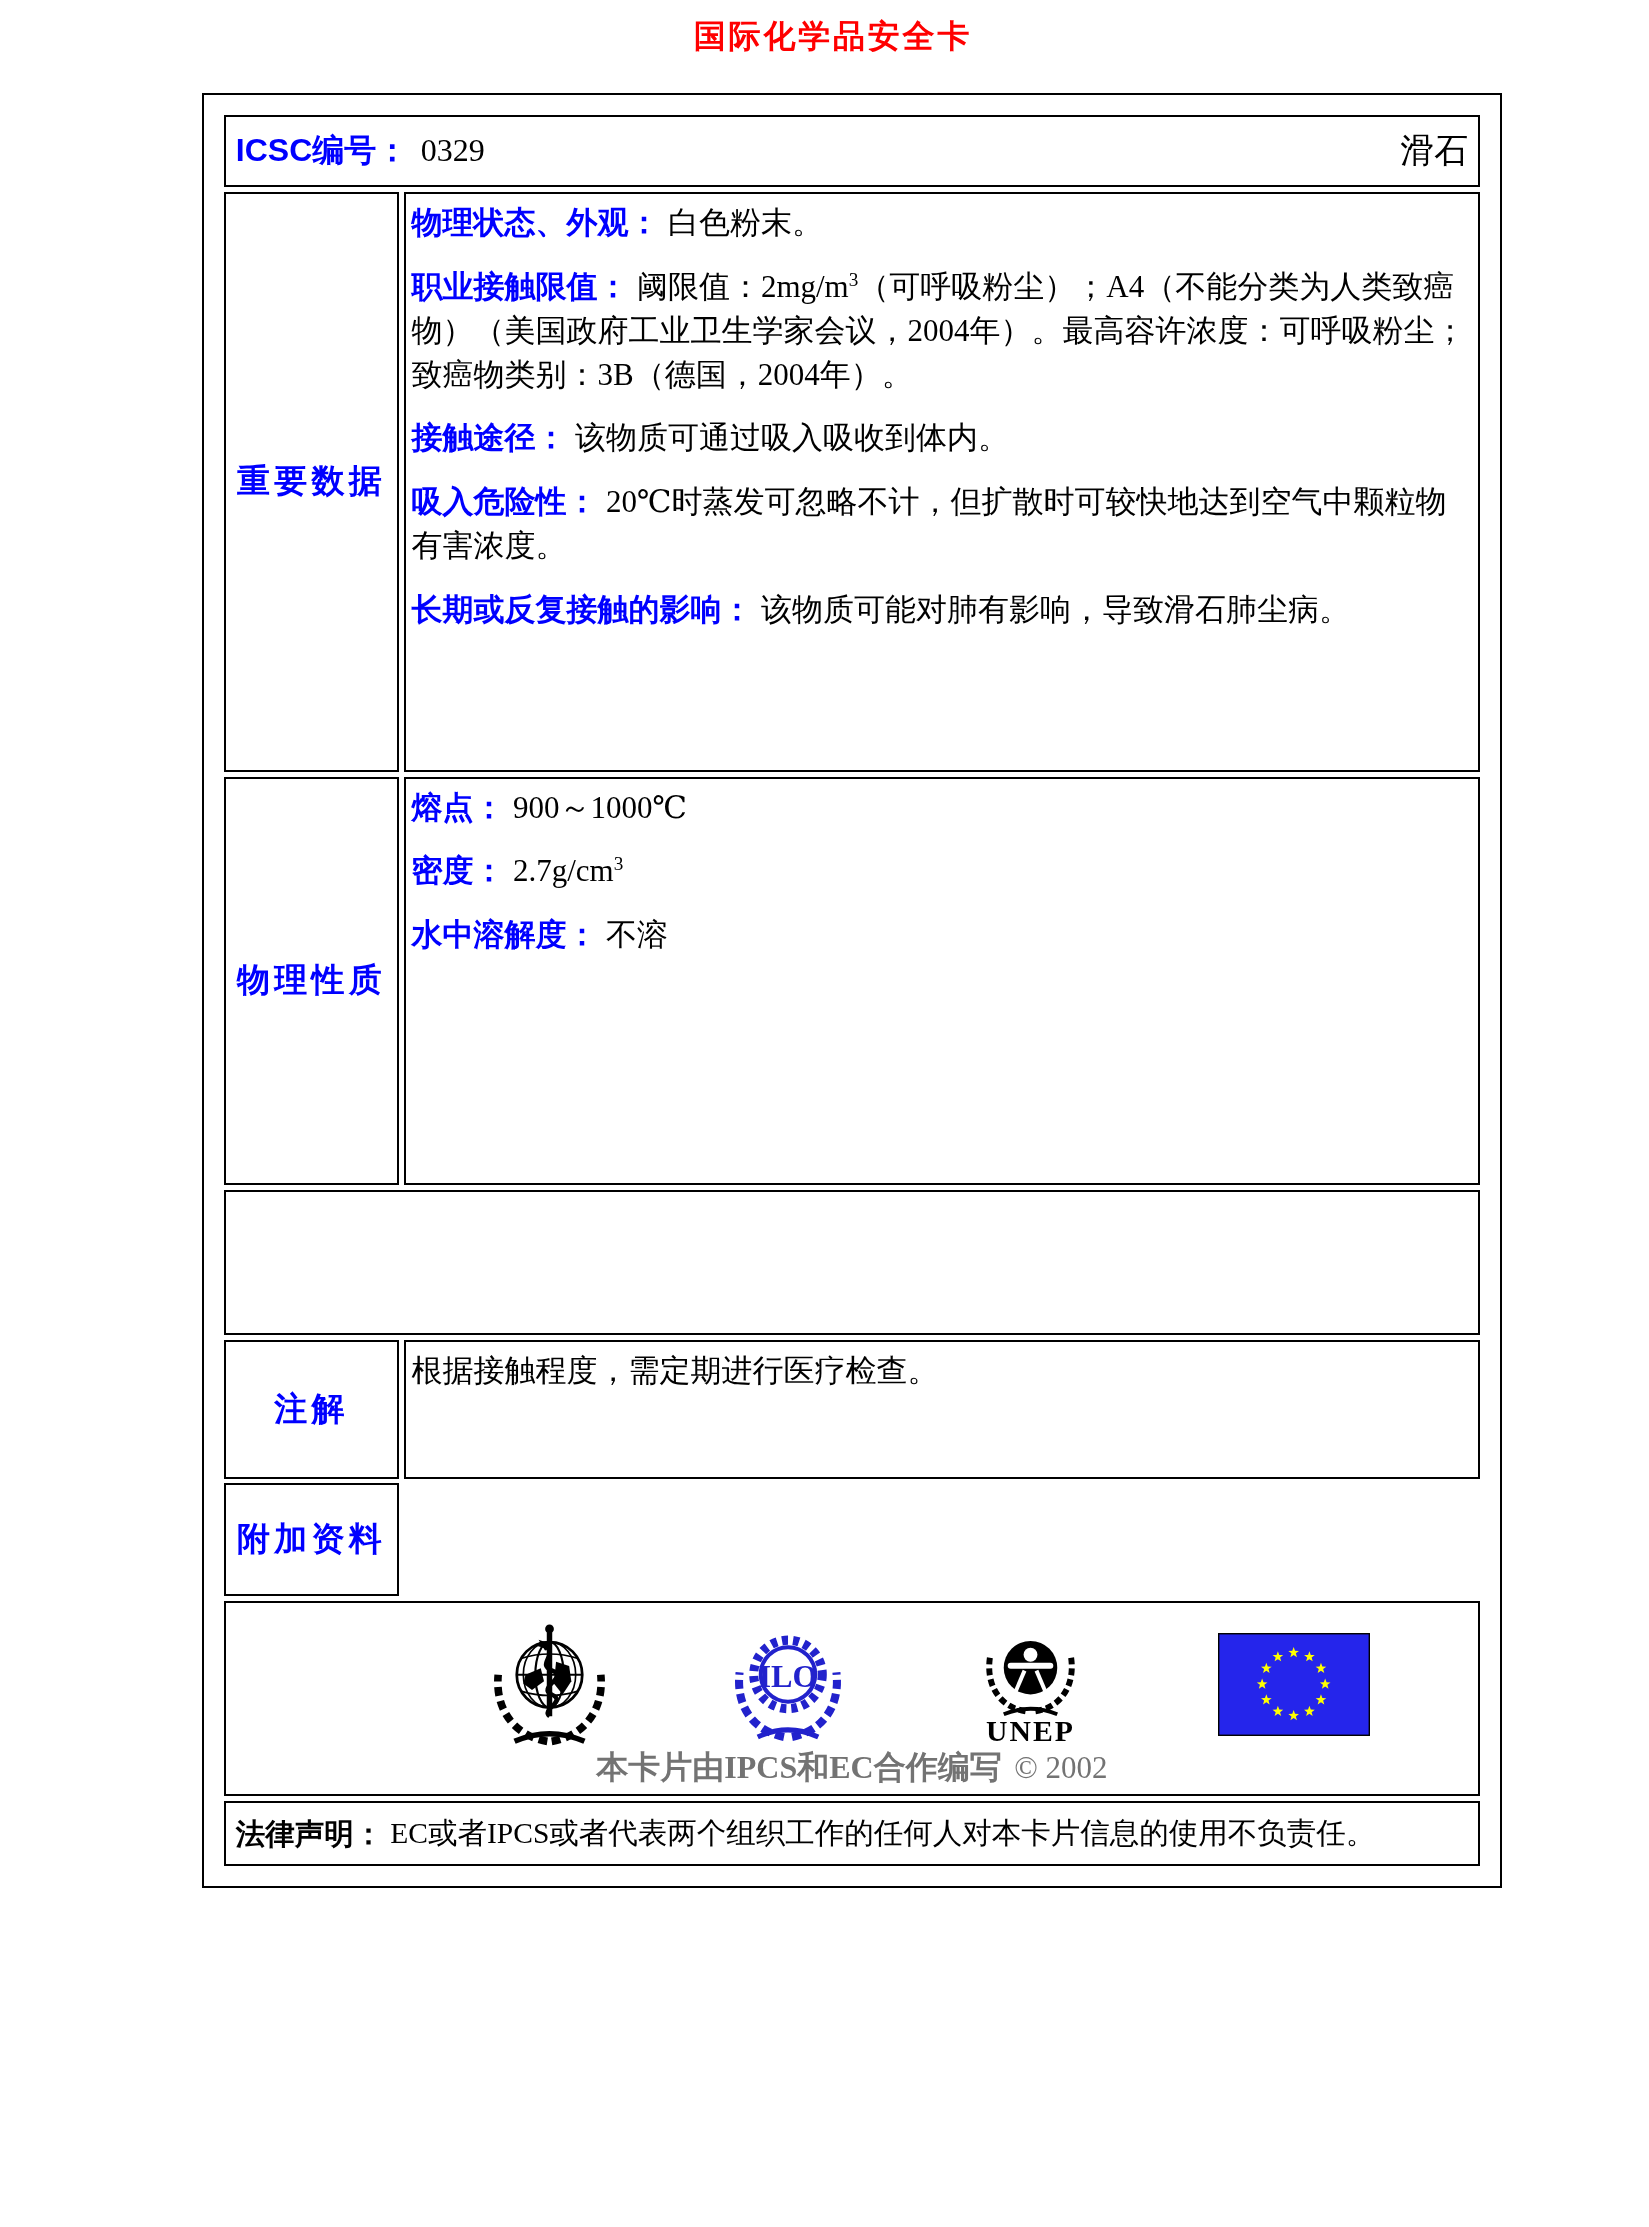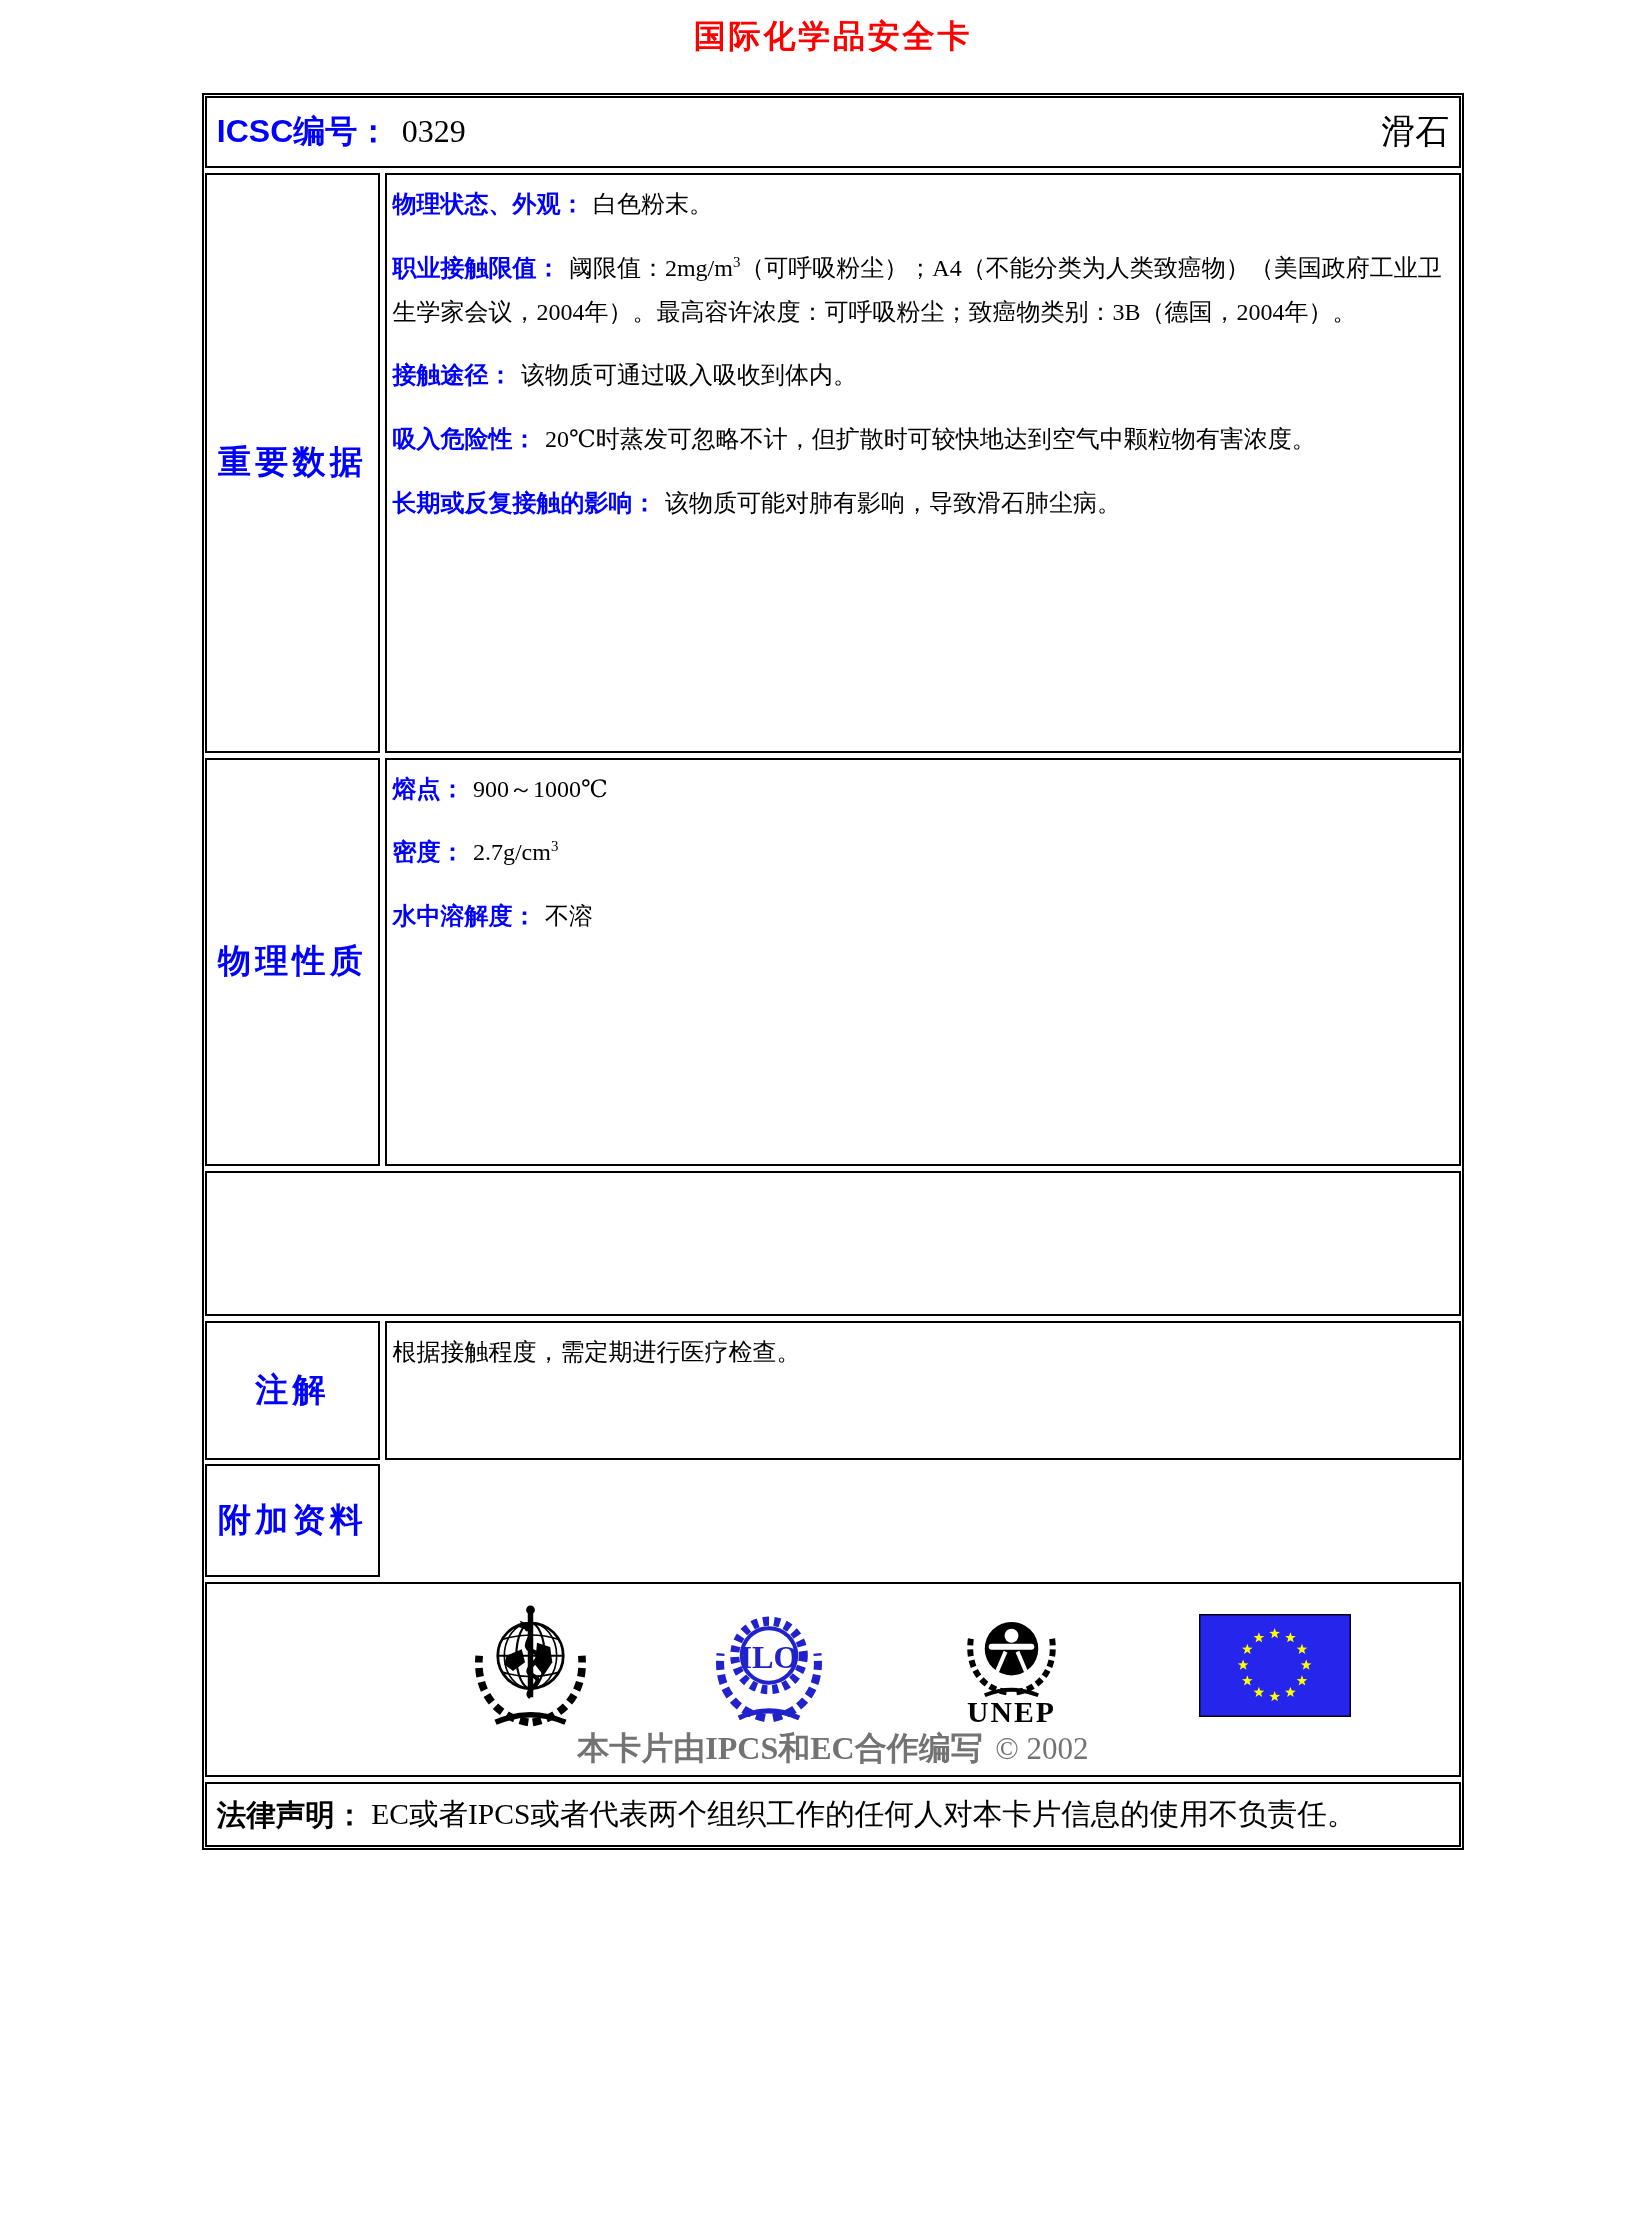--- a/index.html
+++ b/index.html
@@ -8,31 +8,31 @@
     font-family:"Liberation Serif","DejaVu Serif",serif;
     color:#000;
   }
   .page-title{
     position:absolute;left:202px;top:15.4px;width:1262px;
     text-align:center;font-size:32px;font-weight:bold;color:#ff0000;
     letter-spacing:2.8px;font-family:"Liberation Serif","DejaVu Serif",serif;
   }
   .card{
     position:absolute;left:202px;top:93px;width:1256px;
-    border:2.8px solid #000;padding:1px;background:#fff;
+    border:2.8px solid #000;padding:20px;background:#fff;
     display:flex;flex-direction:column;gap:4.9px;box-sizing:content-box;
   }
   .cell{border:2.1px solid #000;background:#fff;box-sizing:border-box;}
   .trow{display:flex;gap:4.9px;}
   .label-cell{
     width:175px;flex:0 0 175px;display:flex;align-items:center;justify-content:center;
     color:#0000ff;font-family:"Liberation Sans","DejaVu Sans",sans-serif;
     font-weight:bold;font-size:33px;letter-spacing:4.2px;text-align:center;
   }
-  .content-cell{flex:1;padding:7px 9.8px 7px 5.6px;font-size:24px;line-height:44px;}
+  .content-cell{flex:1;padding:7px 9.8px 7px 5.6px;font-size:31px;line-height:44px;}
   .content-cell p{margin:0 0 19.7px 0;}
   .blab{
     color:#0000ff;font-family:"Liberation Sans","DejaVu Sans",sans-serif;
     font-weight:bold;margin-right:8.4px;
   }
   sup{font-size:0.62em;line-height:0;}
   
   .r-head{height:72px;display:flex;align-items:center;justify-content:space-between;
           padding:0 9.8px;font-size:32px;}
   .r-head .blab{font-size:32px;}

